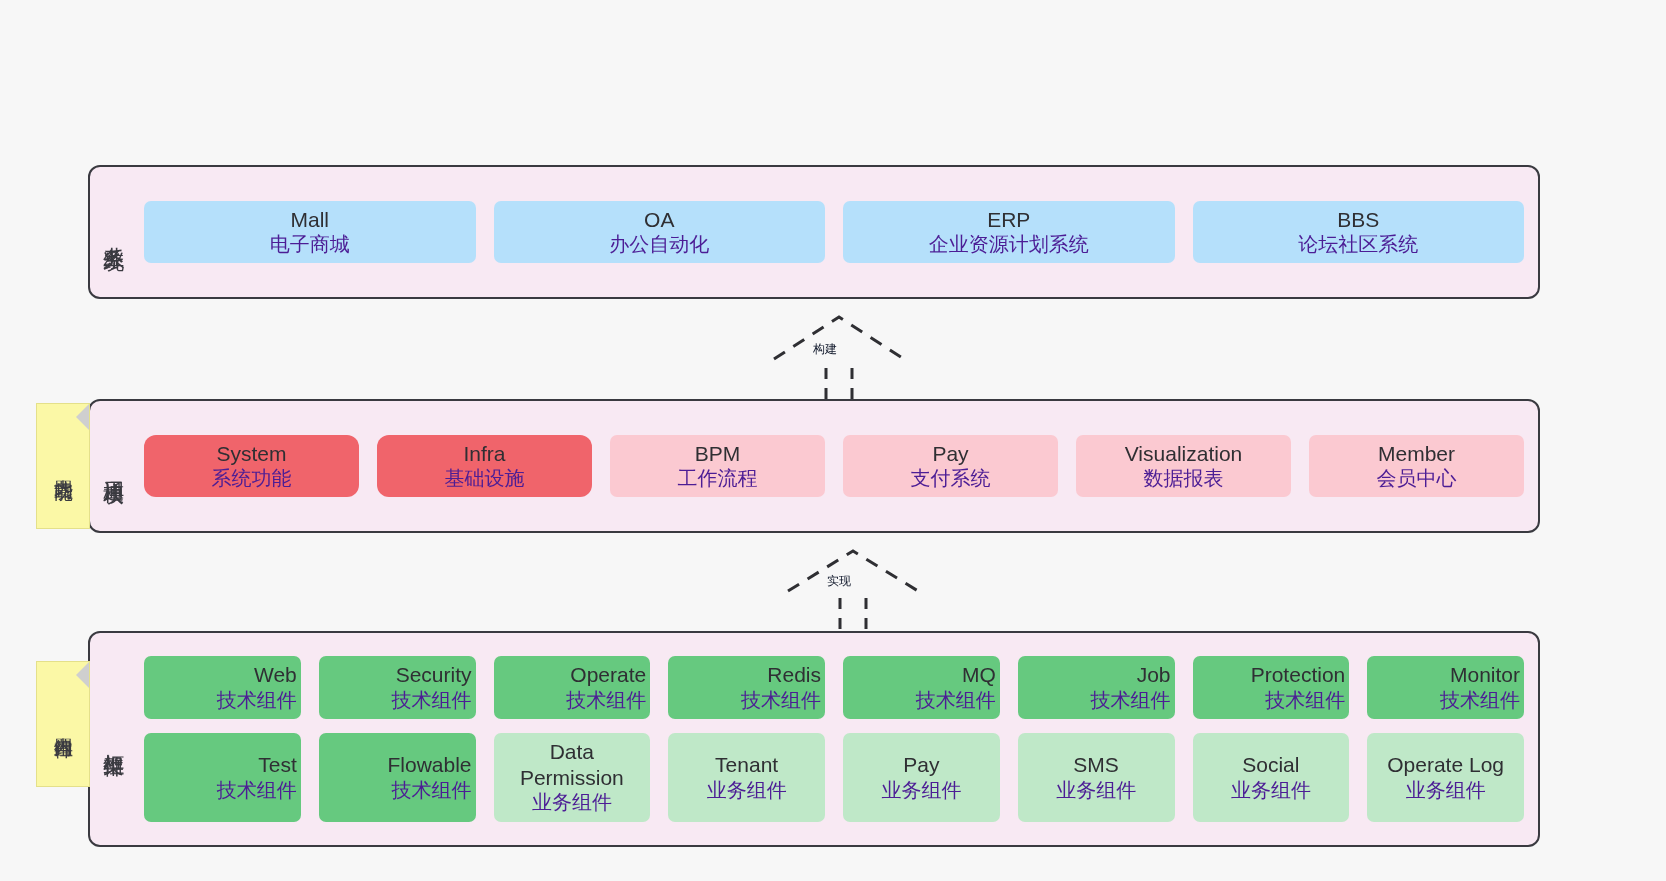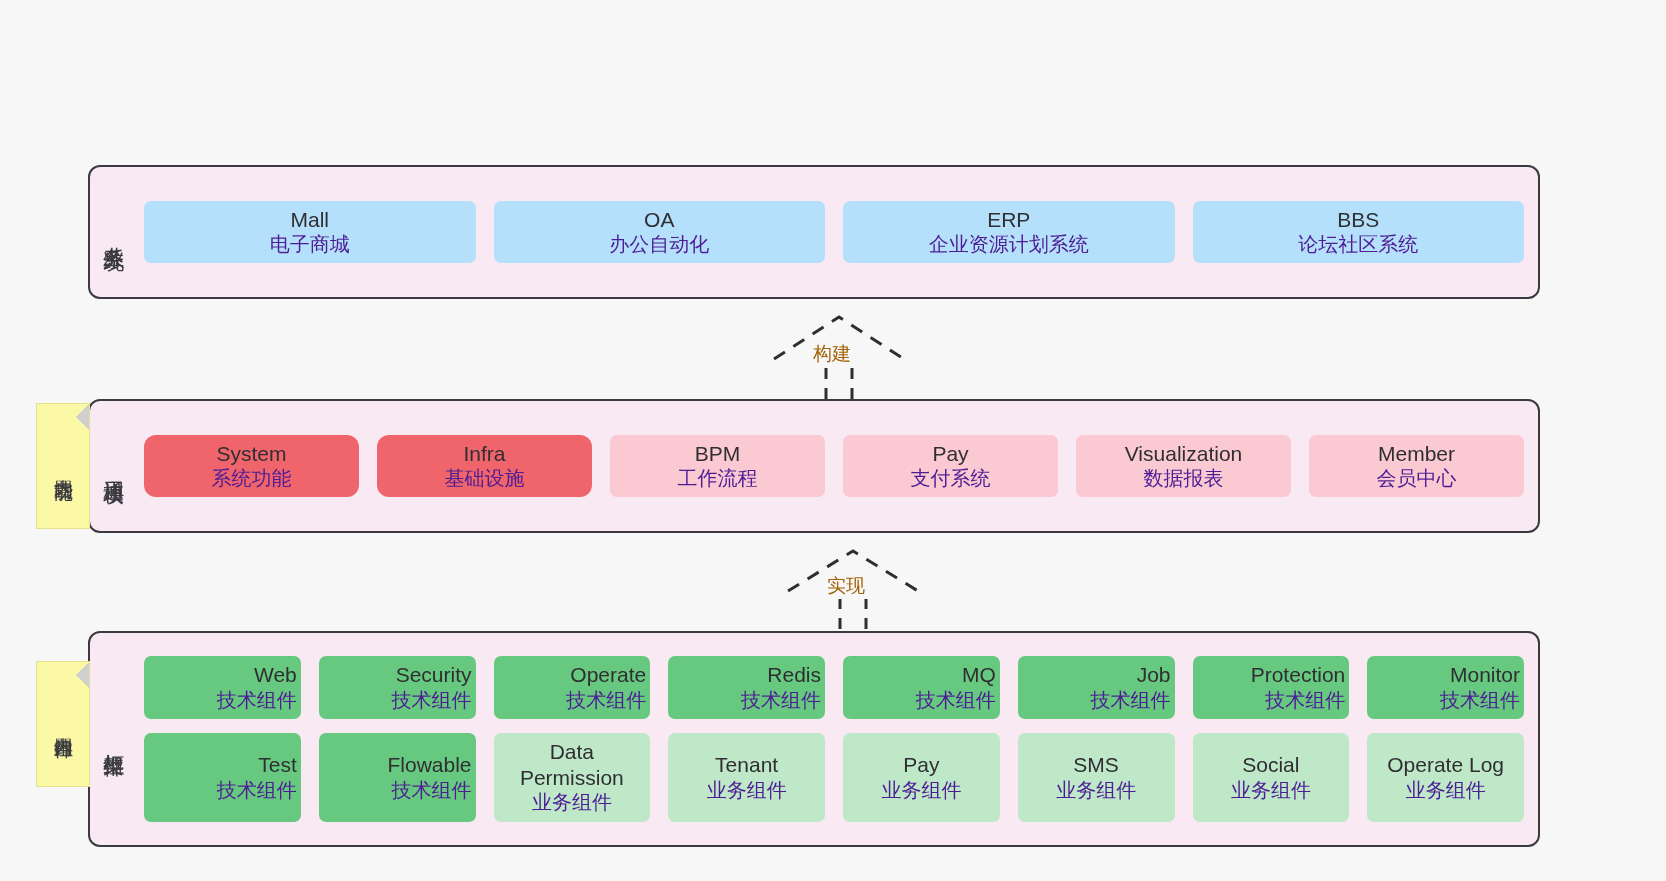--- a/index.html
+++ b/index.html
@@ -116,22 +116,22 @@
     width:0;height:0;
     border-top:26px solid #fbf8a6;
     border-right:26px solid transparent;
   }
 
   
   .connector{position:absolute;}
   .connector svg{display:block;overflow:visible;}
   .connector .clabel{
     position:absolute;
-    font-size:19px;
-    color:#a16207;
+    font-size:12px;
+    color:#0f172a;
     background:#f7f7f7;
     padding:0 3px;
     white-space:nowrap;
     user-select:none;
   }
 </style>
 </head>
 <body>
 
 <div id="canvas">

